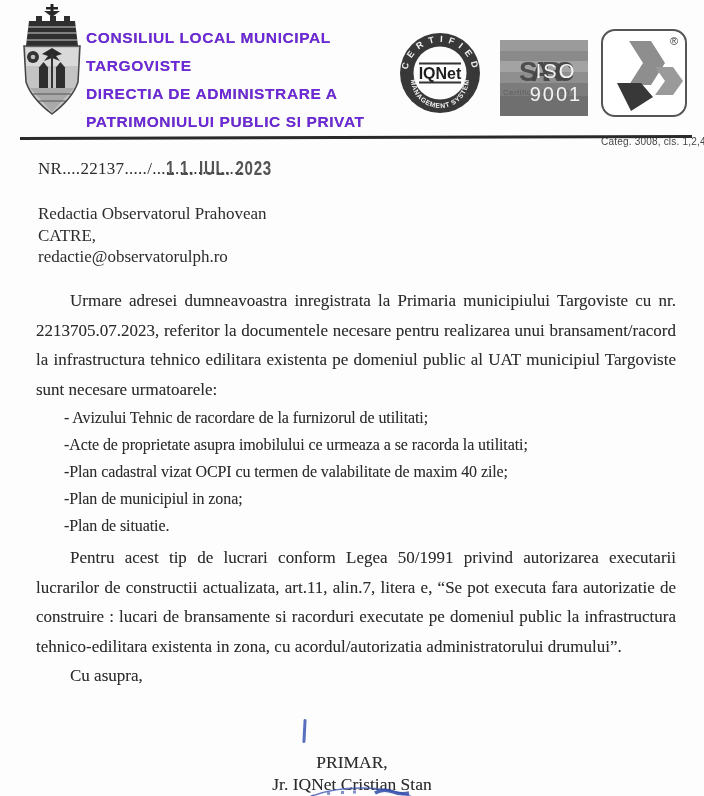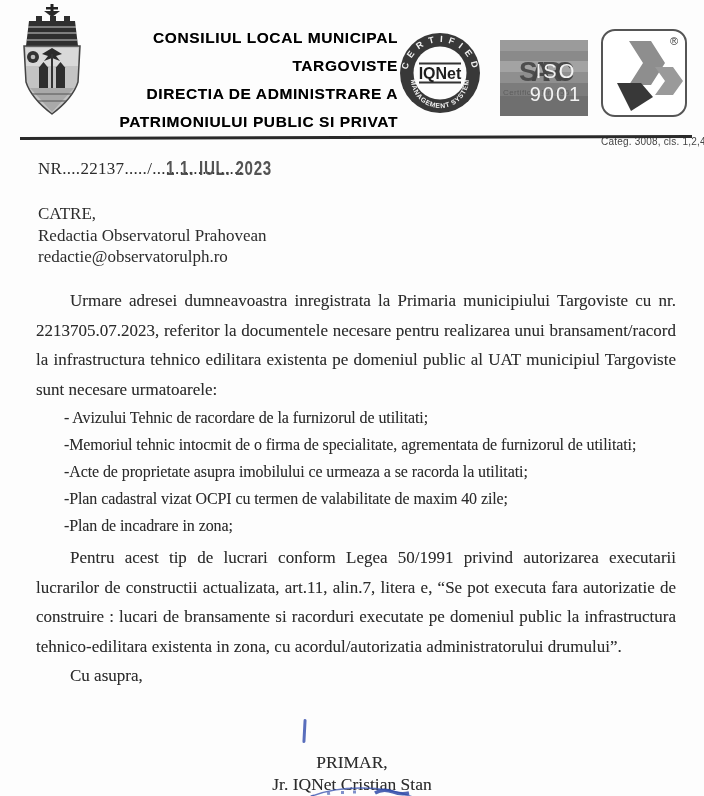--- a/index.html
+++ b/index.html
@@ -8,24 +8,24 @@
     width:704px;height:796px;
     background:#fdfdfd;
     overflow:hidden;
     font-family:"Liberation Serif", serif;
     color:#2c2c2c;
   }
   
   .coa{position:absolute;left:16px;top:4px;width:72px;height:114px;}
   .org{
     position:absolute;left:86px;top:24px;width:312px;
-    text-align:right;
+    text-align:left;
     font-family:"Liberation Sans", sans-serif;
     font-weight:bold;font-size:15.5px;line-height:28px;
-    color:#000000;letter-spacing:.6px;
+    color:#6d28d9;letter-spacing:.6px;
     text-shadow:0 0 .5px rgba(0,0,0,.45);
   }
   .iqnet{position:absolute;left:398px;top:31px;width:84px;height:84px;}
   .srac{
     position:absolute;left:500px;top:40px;width:88px;height:76px;
     background:linear-gradient(180deg,
       #9b9b9b 0%,#9b9b9b 14%,#8a8a8a 14%,#8a8a8a 28%,
       #a3a3a3 28%,#a3a3a3 42%,#8f8f8f 42%,#8f8f8f 56%,
       #7c7c7c 56%,#7c7c7c 74%,#6f6f6f 74%,#6f6f6f 100%);
     font-family:"Liberation Sans", sans-serif;
@@ -151,33 +151,33 @@
   </div>
 
   <div class="rule"></div>
 
   <div class="ref">
     <span>NR....22137...../....................</span>
     <span class="date-stamp">1 1. IUL. 2023</span>
   </div>
 
   <div class="recipient">
+    <div>Redactia Observatorul Prahovean</div>
     <div>CATRE,</div>
-    <div>Redactia Observatorul Prahovean</div>
     <div>redactie@observatorulph.ro</div>
   </div>
 
   <div class="content">
     <p>Urmare adresei dumneavoastra inregistrata la Primaria municipiului Targoviste cu nr. 2213705.07.2023, referitor la documentele necesare pentru realizarea unui bransament/racord la infrastructura tehnico edilitara existenta pe domeniul public al UAT municipiul Targoviste sunt necesare urmatoarele:</p>
     <div class="doc-list">
       <div>- Avizului Tehnic de racordare de la furnizorul de utilitati;</div>
-      <div>-Memoriul tehnic intocmit de o firma de specialitate, agrementata de furnizorul de utilitati;</div>
       <div>-Acte de proprietate asupra imobilului ce urmeaza a se racorda la utilitati;</div>
       <div>-Plan cadastral vizat OCPI cu termen de valabilitate de maxim 40 zile;</div>
-      <div>-Plan de incadrare in zona;</div>
+      <div>-Plan de municipiul in zona;</div>
+      <div>-Plan de situatie.</div>
     </div>
     <p>Pentru acest tip de lucrari conform Legea 50/1991 privind autorizarea executarii lucrarilor de constructii actualizata, art.11, alin.7, litera e, “Se pot executa fara autorizatie de construire : lucari de bransamente si racorduri executate pe domeniul public la infrastructura tehnico-edilitara existenta in zona, cu acordul/autorizatia administratorului drumului”.</p>
     <p class="closing">Cu asupra,</p>
   </div>
 
   <div class="pen-mark"></div>
 
   <div class="signature">
     <div>PRIMAR,</div>
     <div>Jr. IQNet Cristian Stan</div>

